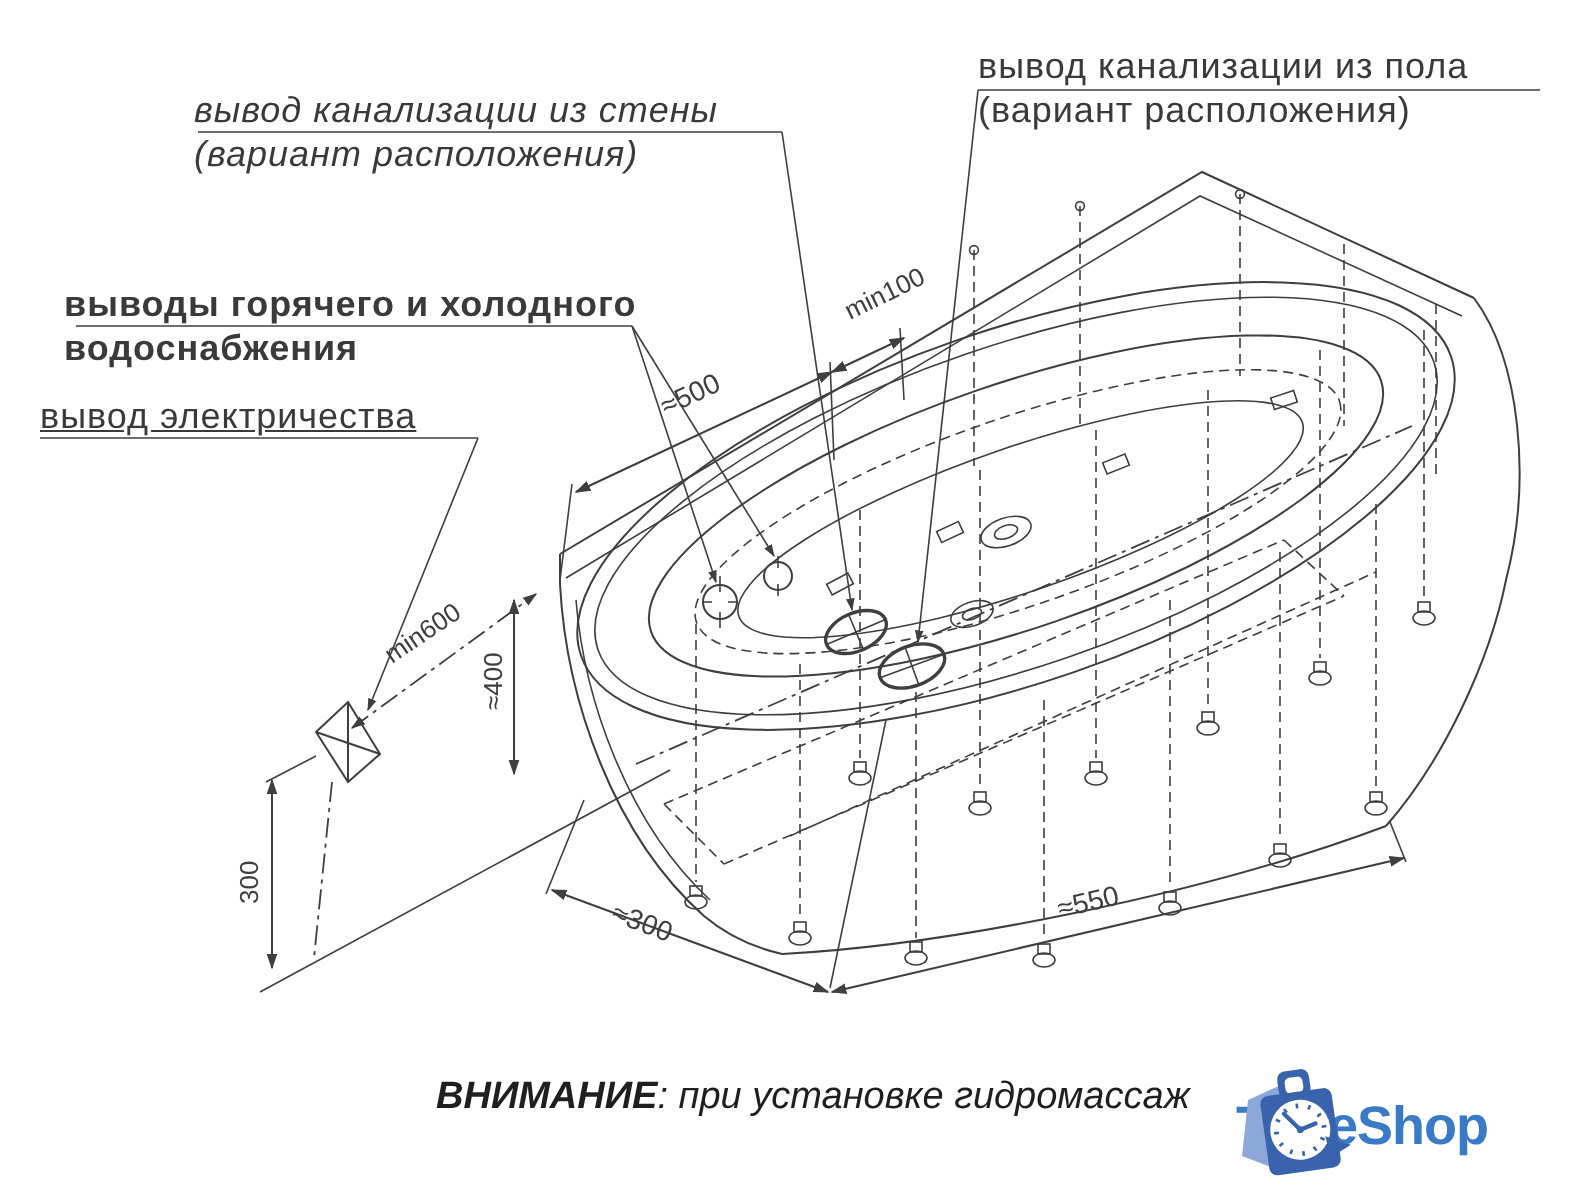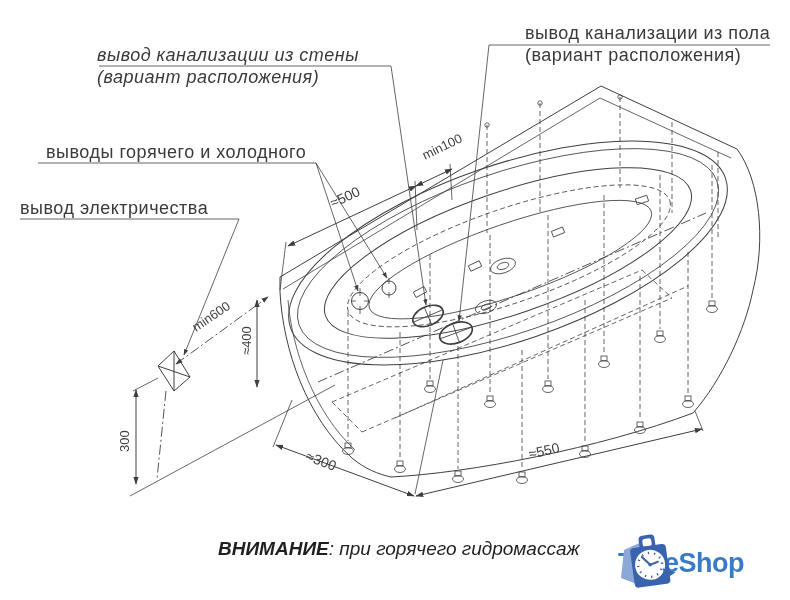--- a/index.html
+++ b/index.html
@@ -166,33 +166,34 @@
   <text class="dim" transform="translate(251,355) rotate(-90)">≈400</text>
   <text class="dim" transform="translate(129,452) rotate(-90)">300</text>
   <text class="dim dimb" transform="translate(305,460) rotate(21)">≈300</text>
   <text class="dim dimb" transform="translate(530,459) rotate(-13)">≈550</text>
 </svg>
 
 <div class="anno" style="left:97px;top:44px;font-style:italic;">
   <div>вывод канализации из стены</div>
   <div>(вариант расположения)</div>
 </div>
-<div class="anno" style="left:489px;top:22px;margin-left:36px;">
+<div class="anno" style="left:489px;top:22px;">
   <div>вывод канализации из пола</div>
   <div>(вариант расположения)</div>
 </div>
-<div class="anno" style="left:46px;top:141px;">
+<div class="anno" style="left:32px;top:141px;font-weight:bold;">
   <div>выводы горячего и холодного</div>
-</div>
-<div class="anno" style="left:20px;top:197px;">
+  <div>водоснабжения</div>
+</div>
+<div class="anno" style="left:20px;top:197px;text-decoration:underline;">
   <div>вывод электричества</div>
 </div>
 
 <div class="warn">
-  <div><b style="">ВНИМАНИЕ</b><span>: при горячего гидромассаж</span></div>
+  <div><b style="">ВНИМАНИЕ</b><span>: при установке гидромассаж</span></div>
 </div>
 
 <div class="logo">
   <svg width="62" height="62" viewBox="0 0 62 62">
     <polygon points="8,20 30,10 26,56 5,48" fill="#8ba8d8"></polygon>
     <g transform="rotate(-8 33 34)">
       <rect x="26" y="5" width="16" height="14" rx="4" fill="#3a63ae"></rect>
       <rect x="29.5" y="8.5" width="9" height="8" rx="2.5" fill="#fff"></rect>
       <rect x="16" y="16" width="36" height="40" rx="4" fill="#3a63ae"></rect>
       <circle cx="34" cy="35" r="15" fill="#fff"></circle>

